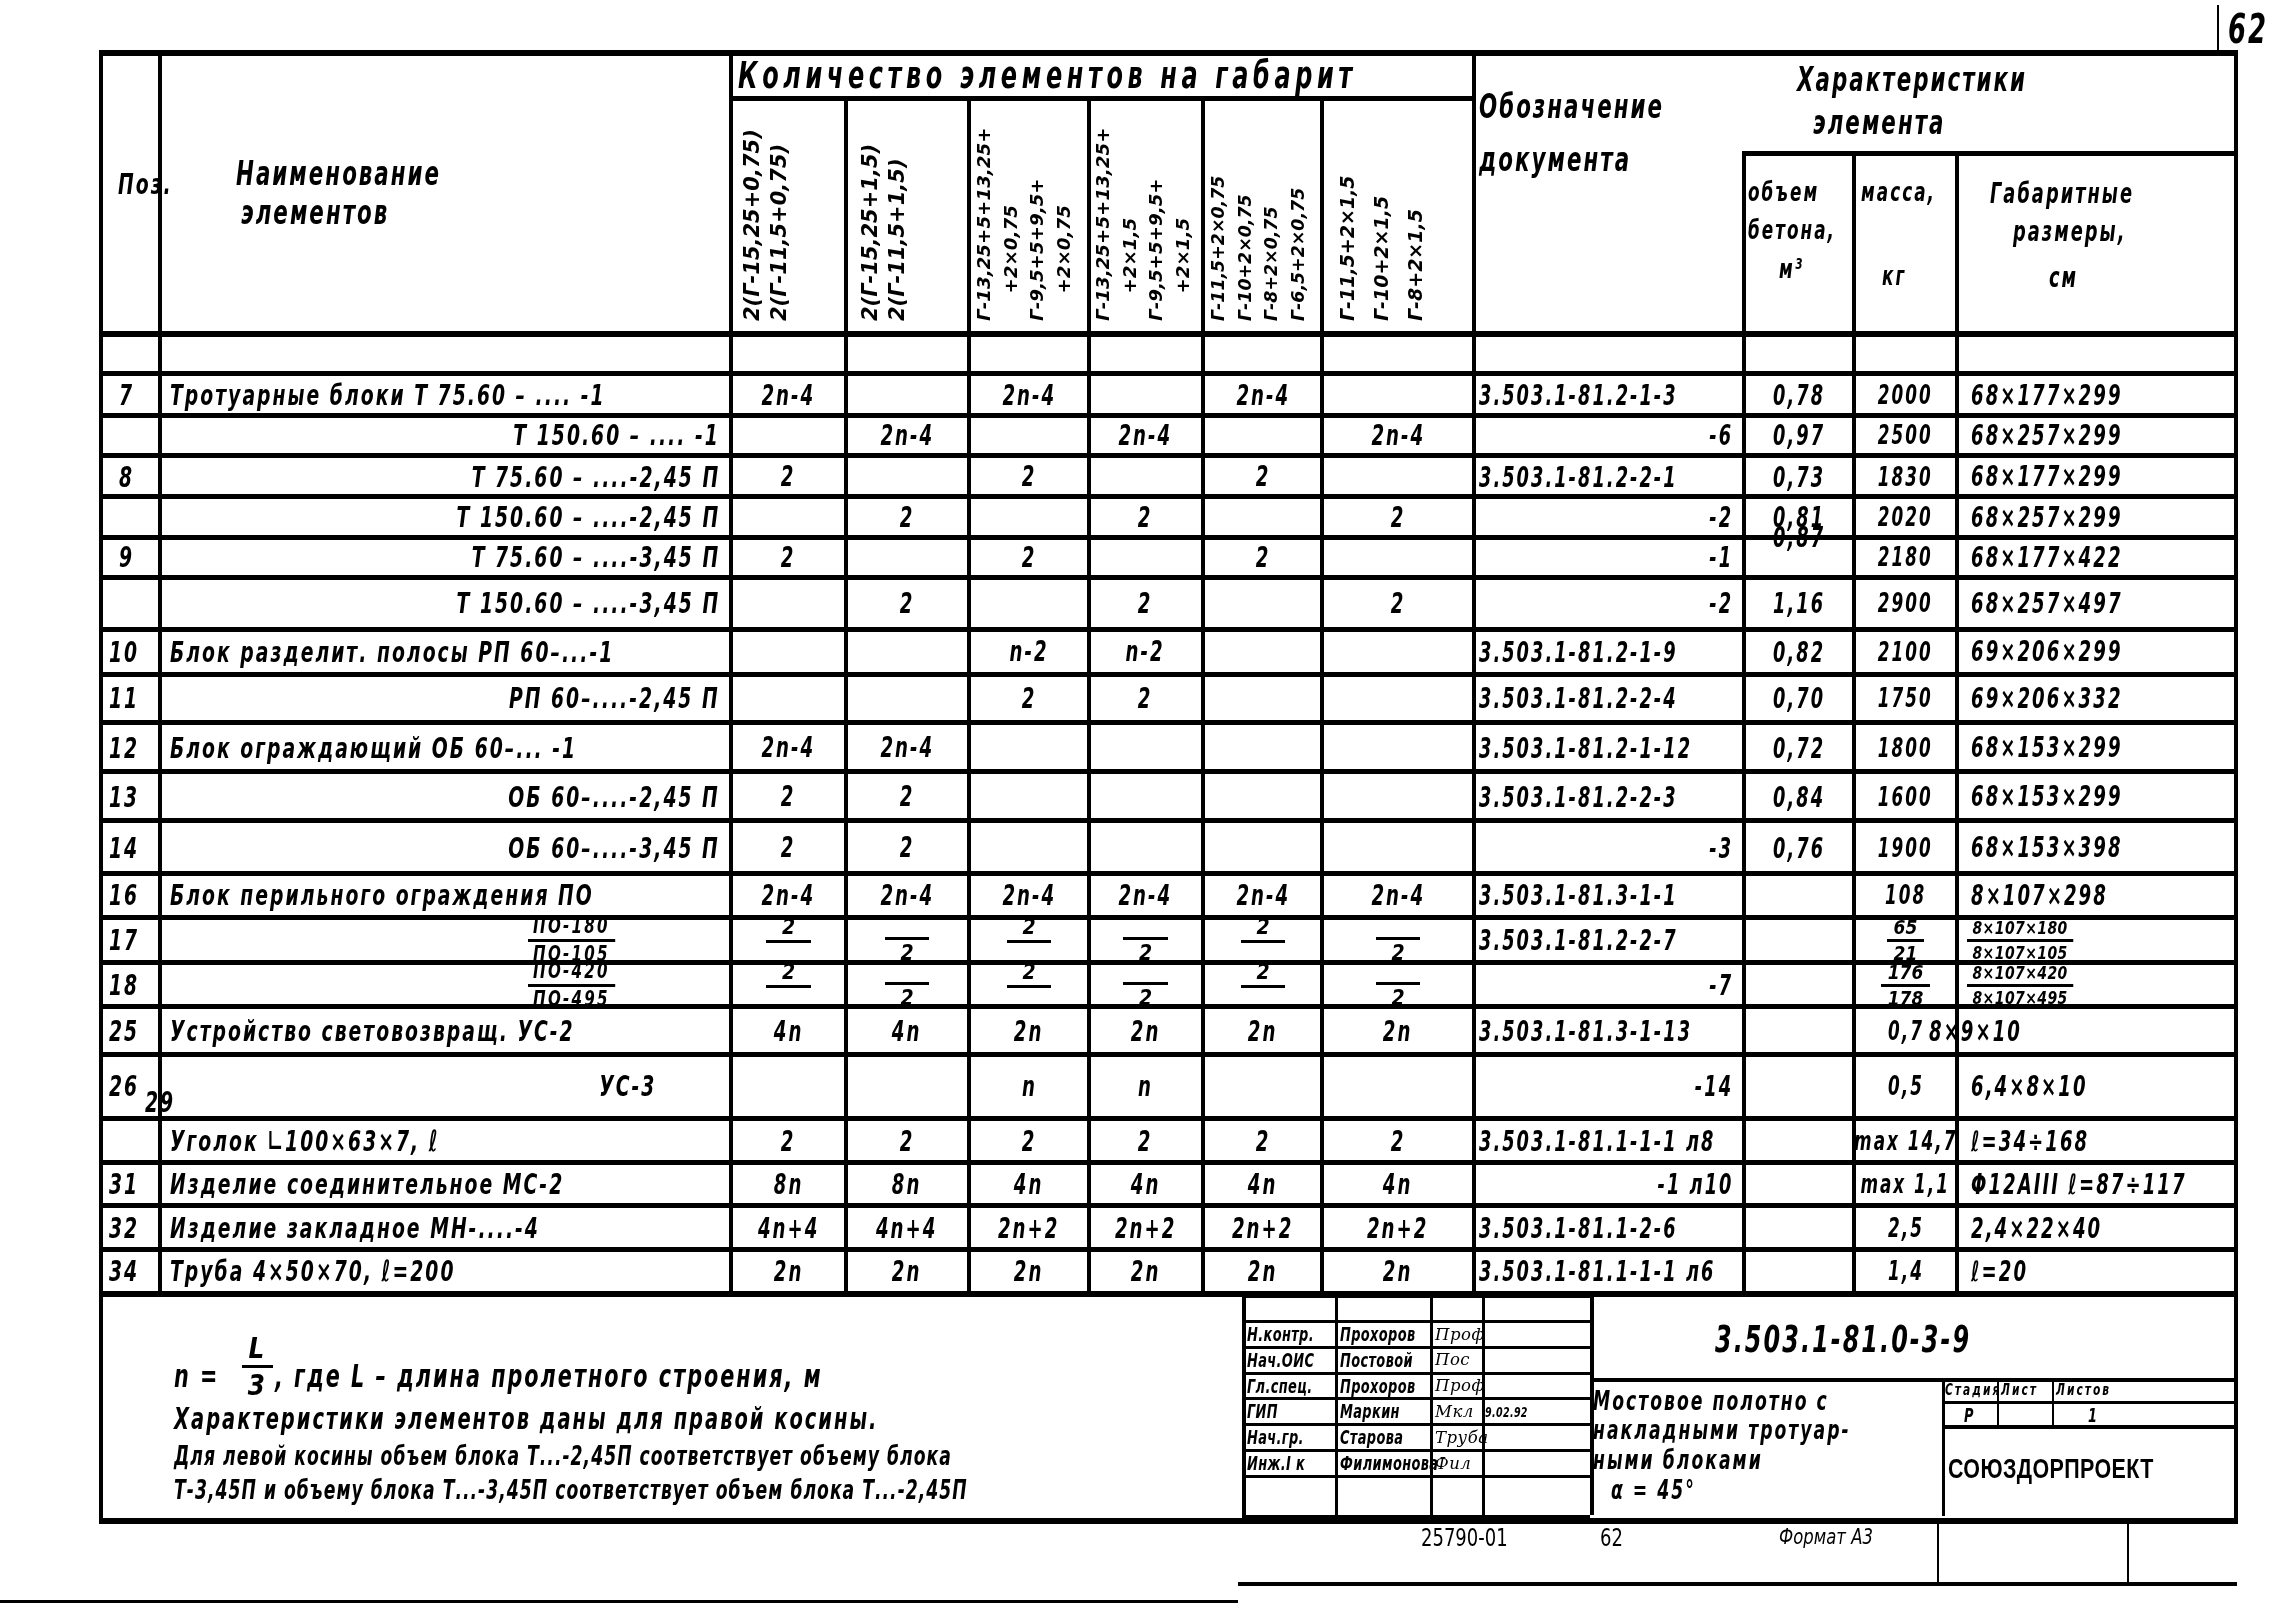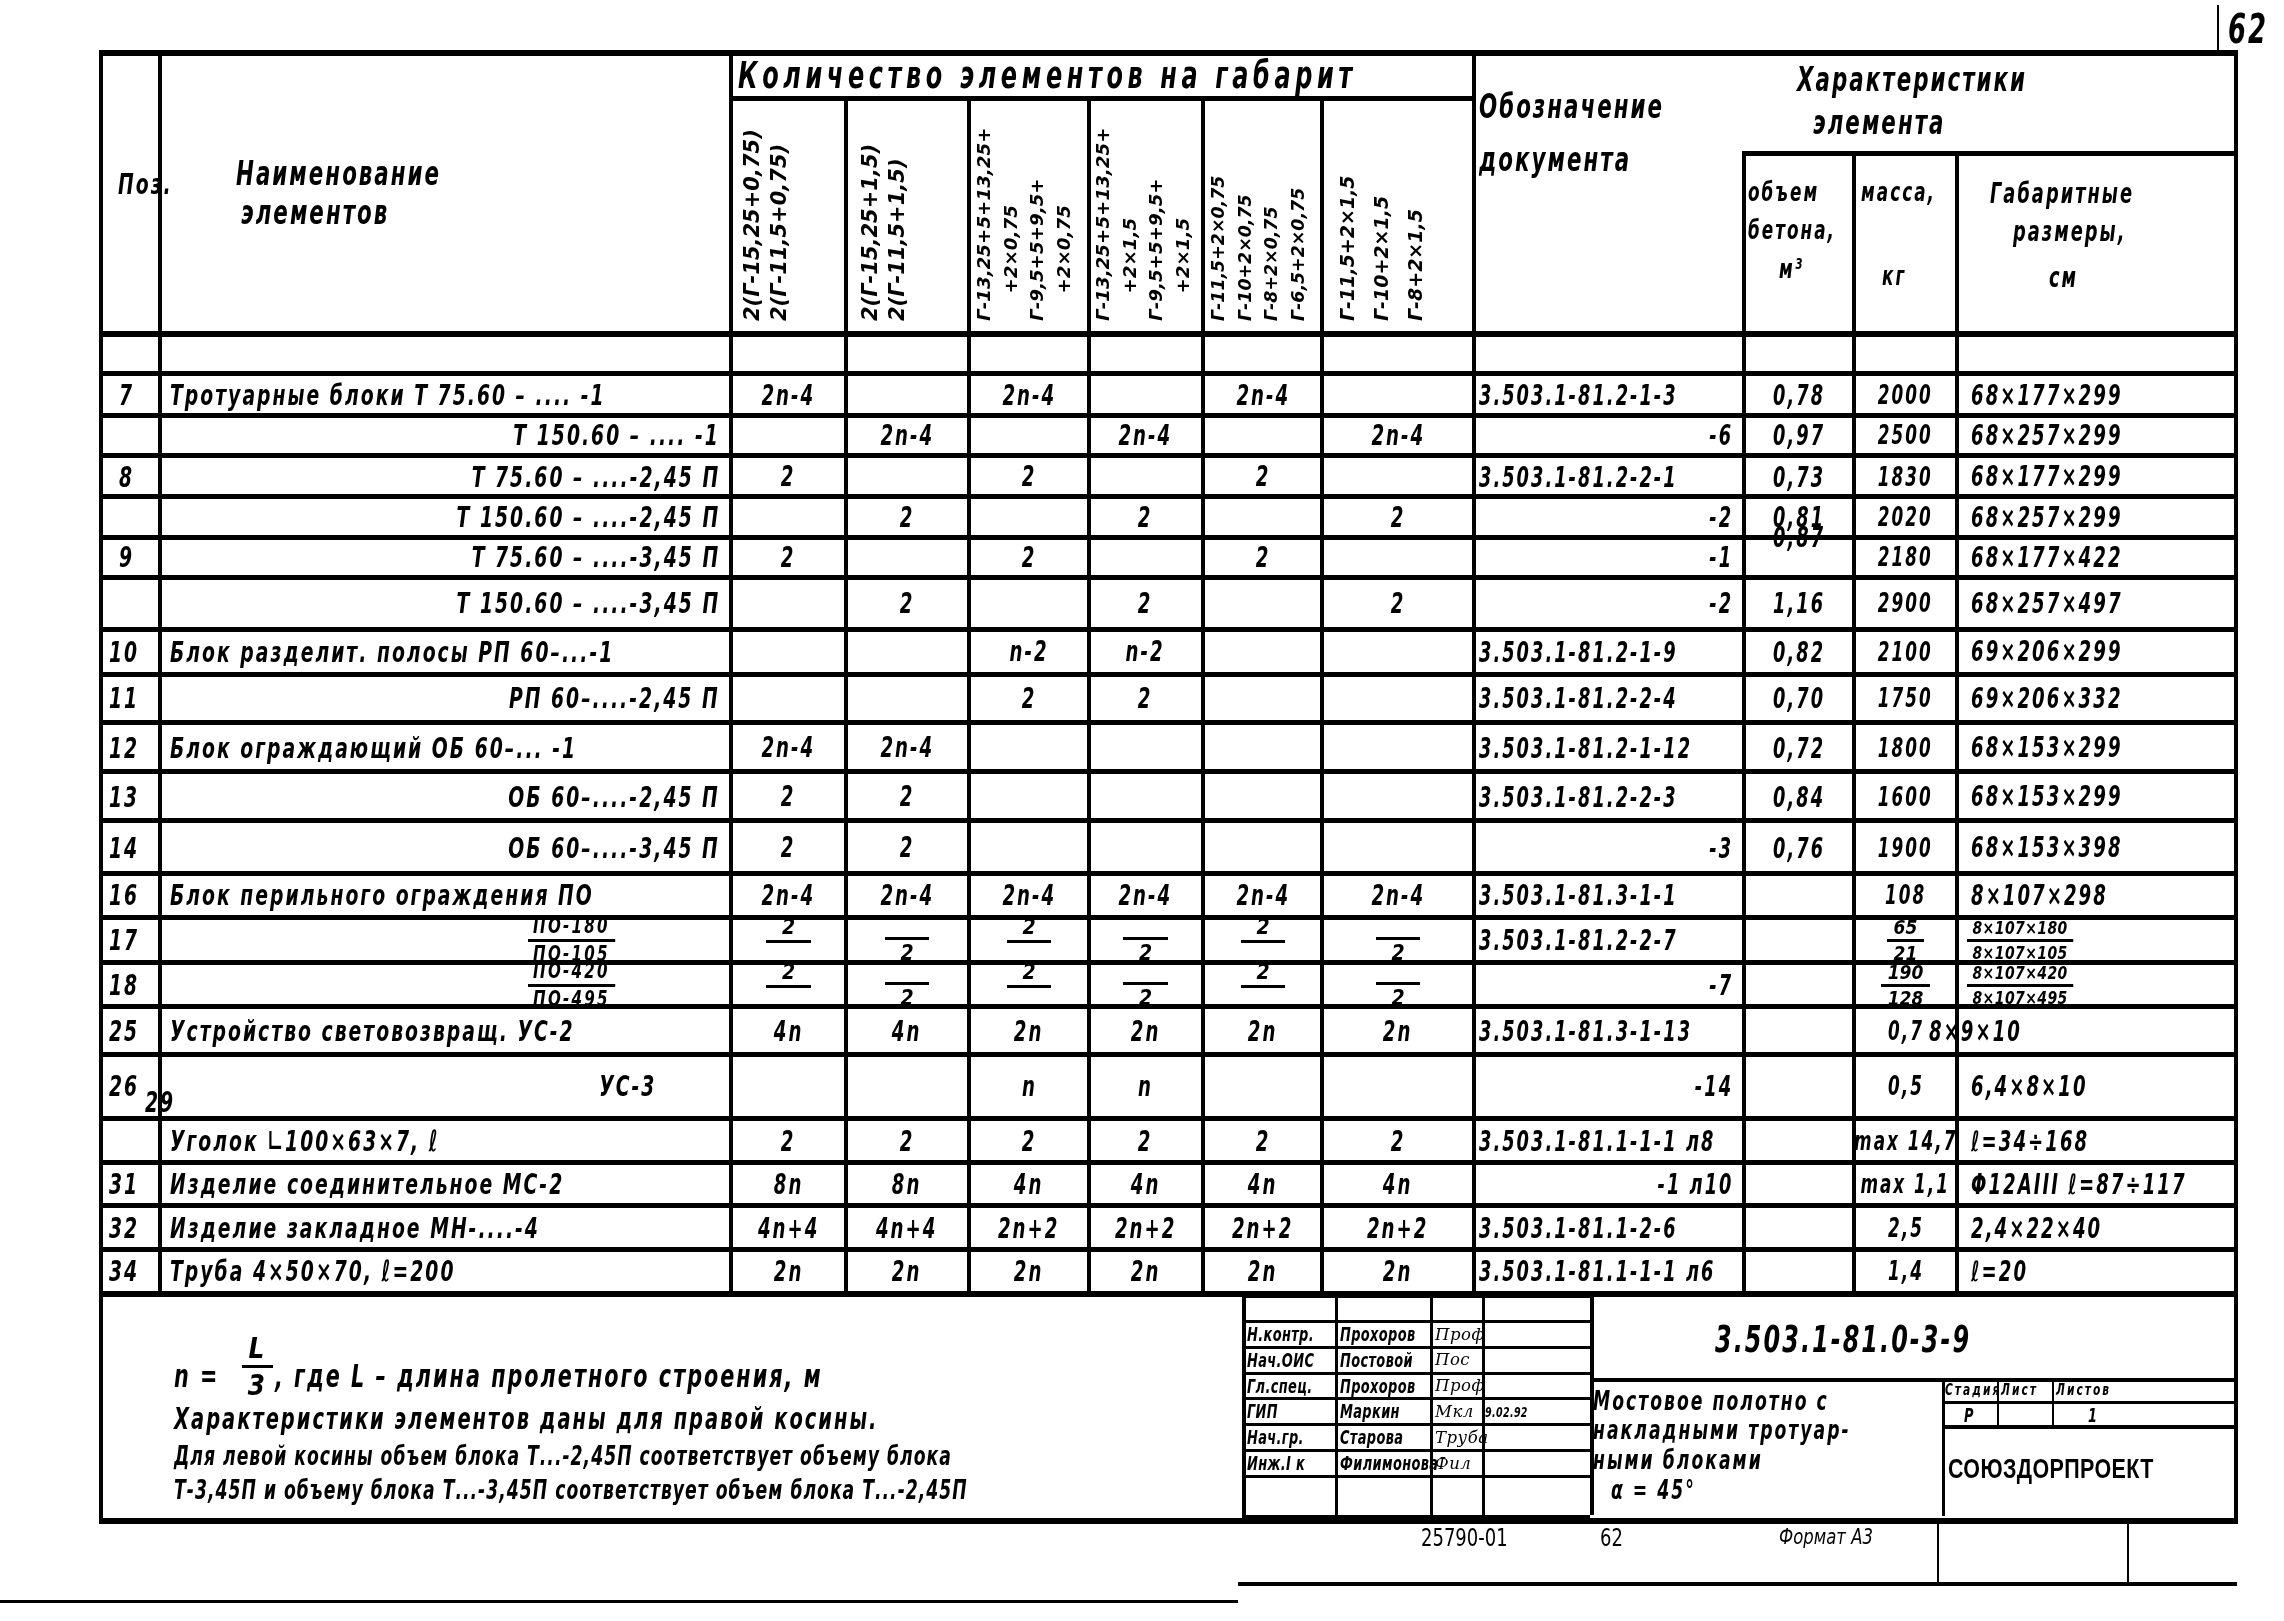--- a/index.html
+++ b/index.html
@@ -688,22 +688,22 @@
         </div>
       </div>
       <div class="cell right" style="left:1479px;top:963px;width:254px;height:44px;">
         <span class="hand" style="font-size: 27.5px; transform-origin: right center;">-7</span>
       </div>
       <div class="cell center" style="left:1747px;top:963px;width:105px;height:44px;">
         <span class="hand" style="font-size: 27.5px; transform-origin: center center;"></span>
       </div>
       <div class="cell center" style="left:1856px;top:963px;width:99px;height:44px;">
         <div class="frac hand" style="font-size:19px;transform:none;letter-spacing:0;">
-          <span class="num">190</span>
-          <span class="den">128</span>
+          <span class="num">176</span>
+          <span class="den">178</span>
         </div>
       </div>
       <div class="cell" style="left:1967px;top:963px;width:257px;height:44px;">
         <div class="frac hand" style="font-size:18.3px;transform:scaleX(0.85);letter-spacing:0.5px;">
           <span class="num">8×107×420</span>
           <span class="den">8×107×495</span>
         </div>
       </div>
     </div>
     <div>

